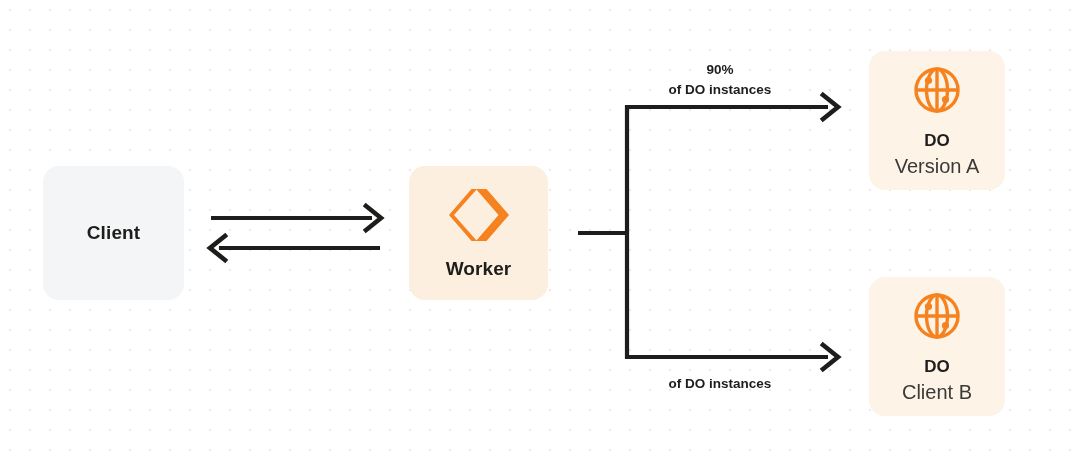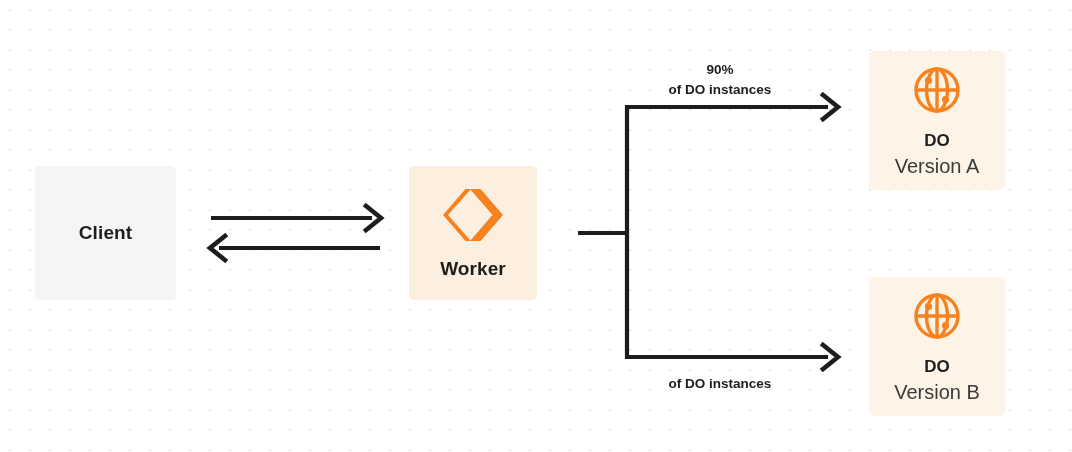--- a/index.html
+++ b/index.html
@@ -17,34 +17,34 @@
     background-size: 20px 20px;
     background-position: 9px 9px;
     font-family: "Liberation Sans", "DejaVu Sans", sans-serif;
     -webkit-font-smoothing: antialiased;
   }
 
   
   .node {
     position: absolute;
     box-sizing: border-box;
-    border-radius: 5px;
+    border-radius: 16px;
     display: flex;
     flex-direction: column;
     align-items: center;
     justify-content: center;
   }
   .node-client {
-    left: 35px;  top: 166px;
+    left: 43px;  top: 166px;
     width: 141px; height: 134px;
     background: #f4f5f7;
   }
   .node-worker {
     left: 409px; top: 166px;
-    width: 128px; height: 134px;
+    width: 139px; height: 134px;
     background: #fdefdf;
   }
   .node-do-a {
     left: 869px; top: 51px;
     width: 136px; height: 139px;
     background: #fdf3e6;
   }
   .node-do-b {
     left: 869px; top: 277px;
     width: 136px; height: 139px;
@@ -179,21 +179,21 @@
           <circle cx="28" cy="28" r="21"></circle>
           <line x1="28" y1="7" x2="28" y2="49"></line>
           <line x1="7" y1="28" x2="49" y2="28"></line>
           <ellipse cx="28" cy="28" rx="10.5" ry="21"></ellipse>
         </g>
         <circle cx="19.5" cy="18.5" r="3.6" fill="#f6821f"></circle>
         <circle cx="36.5" cy="37.5" r="3.6" fill="#f6821f"></circle>
       </svg>
     </span>
     <span class="node-title-sm">DO</span>
-    <span class="node-sub">Version B</span>
+    <span class="node-sub">Client B</span>
   </div>
 
   <div class="edge-label label-top">
     <span class="pct">90%</span>
     <span class="desc">of DO instances</span>
   </div>
 
   <div class="edge-label label-bottom">
     <span class="desc">of DO instances</span>
   </div>

